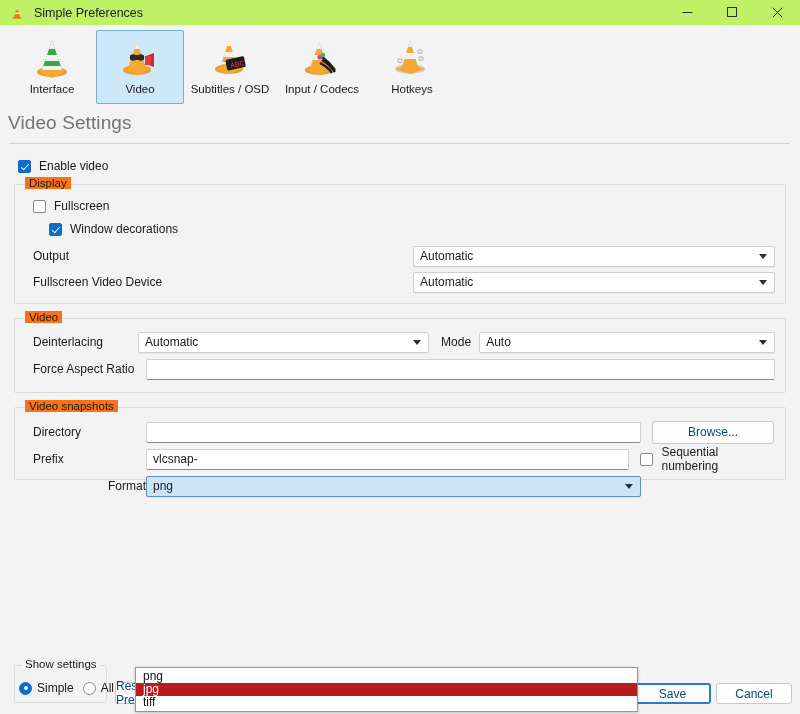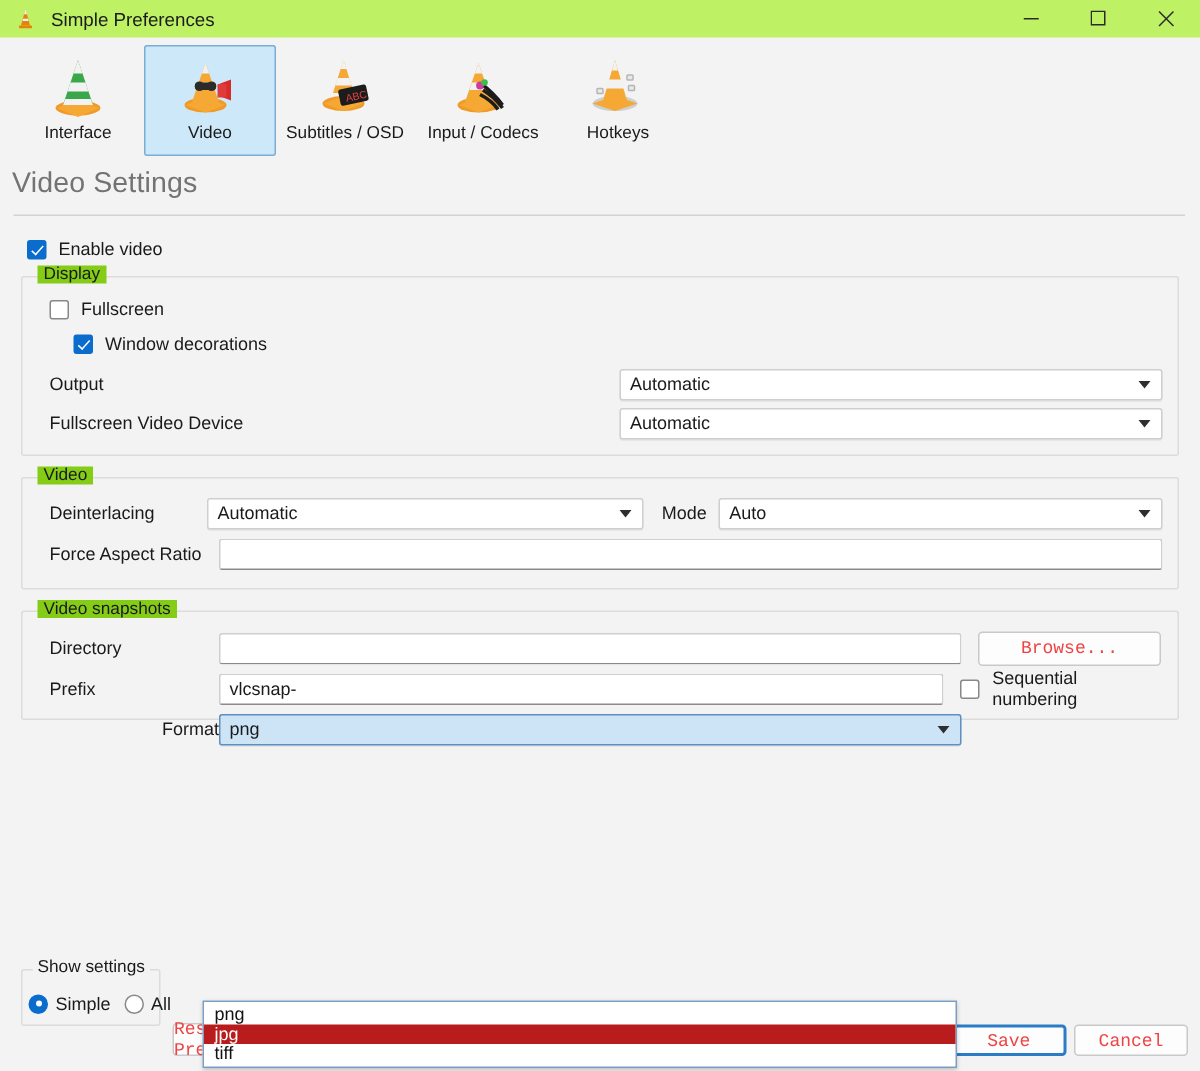--- a/index.html
+++ b/index.html
@@ -40,21 +40,21 @@
   .row-check{display:flex;align-items:center;margin-left:4px;height:18px;}
   .cb{width:13px;height:13px;border:1px solid #888;border-radius:2px;background:#fff;
       box-sizing:border-box;position:relative;flex:none;}
   .cb.on{background:#0a6ccc;border-color:#0a6ccc;}
   .cb.on:after{content:"";position:absolute;left:4px;top:1px;width:3px;height:7px;
       border:solid #fff;border-width:0 1.6px 1.6px 0;transform:rotate(42deg);}
   .cb-label{margin-left:8px;font-size:12px;}
   
   .gbox{border:1px solid #dcdcdc;border-radius:2px;margin-top:6px;position:relative;
         background:transparent;}
-  .gbox-title{position:absolute;top:-8px;left:10px;background:#84cc16;padding:0 4px;
+  .gbox-title{position:absolute;top:-8px;left:10px;background:#f97316;padding:0 4px;
               font-size:11.5px;color:#1a1a1a;}
   .gbox-inner{padding:14px 10px 10px 10px;}
   .frow{display:flex;align-items:center;height:22px;margin-bottom:4px;}
   .frow:last-child{margin-bottom:0;}
   .flabel{font-size:12px;color:#1a1a1a;flex:none;}
   
   .combo{height:21px;border:1px solid #cfcfcf;border-radius:2px;background:#fff;
          display:flex;align-items:center;position:relative;box-sizing:border-box;
          box-shadow:0 1px 0 rgba(0,0,0,.05);}
   .combo .txt{font-size:12px;padding-left:6px;color:#1a1a1a;}
@@ -62,29 +62,29 @@
        width:0;height:0;border-left:4.5px solid transparent;border-right:4.5px solid transparent;
        border-top:5px solid #2e2e2e;}
   
   .tinput{height:21px;border:1px solid #cfcfcf;border-bottom:1px solid #8a8a8a;
           border-radius:2px;background:#fff;display:flex;align-items:center;
           box-sizing:border-box;}
   .tinput .txt{font-size:12px;padding-left:6px;color:#1a1a1a;}
   
   .btn{height:23px;border:1px solid #c9c9c9;border-radius:3px;background:#fdfdfd;
        display:flex;align-items:center;justify-content:center;font-size:12px;
-       color:#ef4444;box-sizing:border-box;font-family:Liberation Mono, monospace;}
+       color:#0c4a6e;box-sizing:border-box;}
   .btn.primary{border:2px solid #2a7cc7;}
   
   .dd-pop{position:absolute;border:1px solid #7a9ec2;background:#fff;z-index:50;
           box-sizing:border-box;box-shadow:0 1px 3px rgba(0,0,0,.22);}
   .dd-item{height:13px;line-height:13px;font-size:12px;padding-left:7px;color:#111;}
   .dd-item.sel{background:#b91c1c;color:#fff;}
   
-  .showbox{position:absolute;left:14px;top:646px;width:91px;height:36px;
+  .showbox{position:absolute;left:14px;top:665px;width:91px;height:36px;
            border:1px solid #dcdcdc;border-radius:2px;}
   .showbox .t{position:absolute;top:-8px;left:7px;background:#f3f3f3;padding:0 3px;
            font-size:11.5px;}
   .radiorow{display:flex;align-items:center;height:18px;margin-top:13px;margin-left:4px;}
   .rb{width:13px;height:13px;border-radius:50%;border:1px solid #8a8a8a;background:#fff;
       box-sizing:border-box;position:relative;flex:none;}
   .rb.on{border:1px solid #0a6ccc;background:#0a6ccc;}
   .rb.on:after{content:"";position:absolute;left:3.5px;top:3.5px;width:4px;height:4px;
       border-radius:50%;background:#fff;}
   .rb-label{margin-left:5px;margin-right:9px;font-size:12px;}

